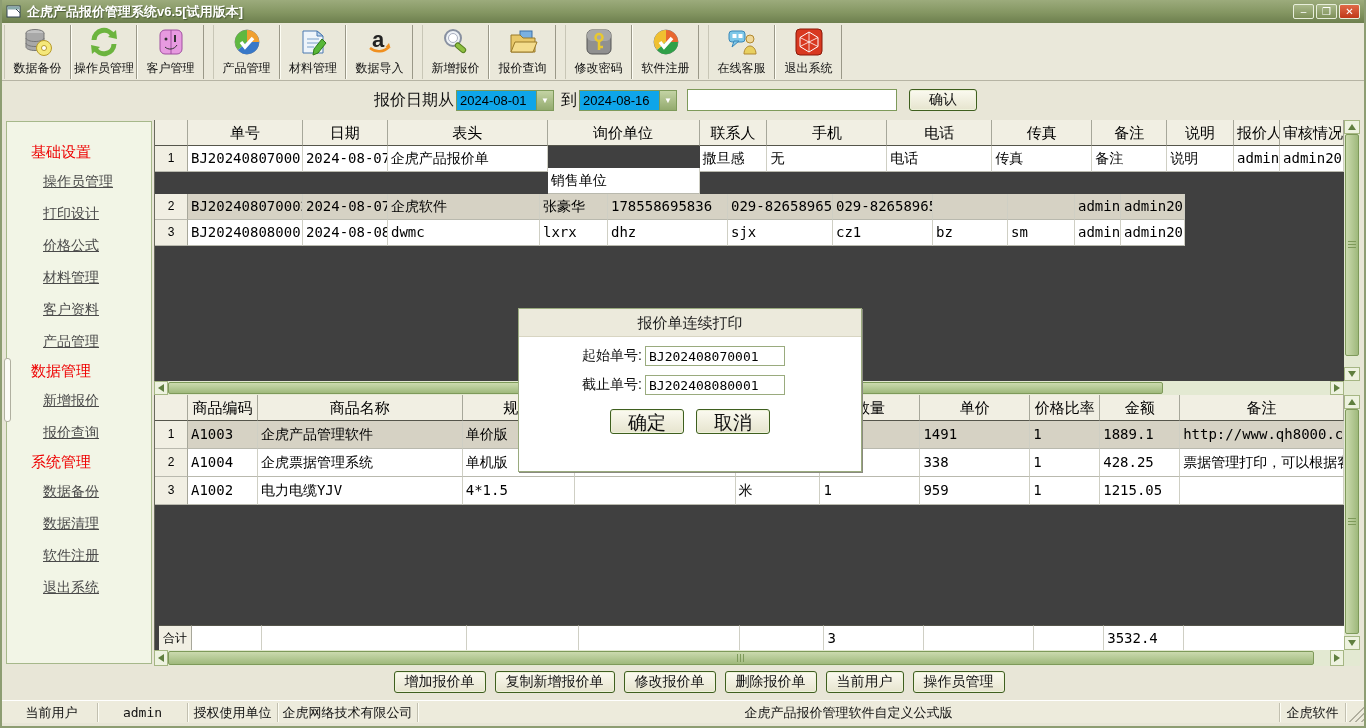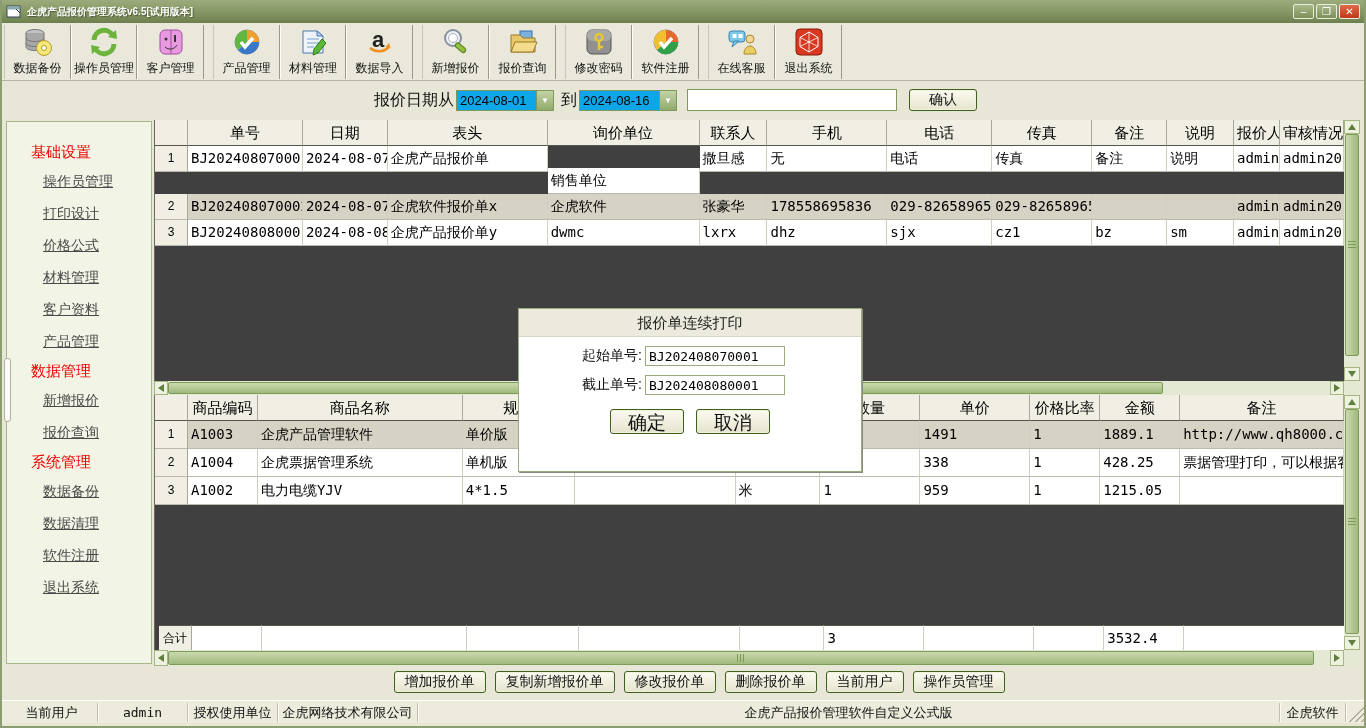--- a/index.html
+++ b/index.html
@@ -3,21 +3,21 @@
 <meta charset="utf-8">
 <style>
   html,body{margin:0;padding:0;background:#555;}
   *{box-sizing:border-box;font-family:"Liberation Sans","DejaVu Sans",sans-serif;}
   #win{position:relative;width:1366px;height:728px;background:#E8E6D7;overflow:hidden;
        border-left:2px solid #8d9d72;border-right:2px solid #8d9d72;border-bottom:2px solid #8d9d72;}
   
   .titlebar{position:absolute;left:0;top:0;width:100%;height:23px;
     background:linear-gradient(180deg,#9cab7c 0%,#849662 55%,#6d7f4e 100%);
     display:flex;align-items:center;padding:0 4px;color:#fff;}
-  .titlebar .ttl{font-size:10px;font-weight:bold;margin-left:5px;text-shadow:1px 1px 1px #4a5a34;}
+  .titlebar .ttl{font-size:13px;font-weight:bold;margin-left:5px;text-shadow:1px 1px 1px #4a5a34;}
   .appicon{width:16px;height:13px;display:inline-block;}
   .winbtns{margin-left:auto;display:flex;gap:2px;}
   .wbtn{width:21px;height:15px;border:1px solid #e8eedb;border-radius:2px;color:#fff;font-size:10px;
     line-height:13px;text-align:center;background:linear-gradient(180deg,#a9b88a,#7e9059);cursor:default;}
   .wbtn.close{background:linear-gradient(180deg,#e06a48,#c03818);}
   
   .toolbar{position:absolute;left:0;top:23px;width:100%;height:58px;background:#EAE8DA;
     border-bottom:1px solid #b6b4a4;display:flex;align-items:center;padding-left:2px;}
   .tb-group{display:flex;margin-right:9px;border-left:1px solid #c8c6b6;border-right:1px solid #9a9888;}
   .tb-btn{width:66px;height:54px;display:flex;flex-direction:column;align-items:center;justify-content:center;
@@ -330,36 +330,34 @@
           <div class="c" style="width: 100px;">传真</div>
           <div class="c" style="width: 75px;">备注</div>
           <div class="c" style="width: 67px;">说明</div>
           <div class="c" style="width: 46px;">admin</div>
           <div class="c" style="width: 64px;">admin2024-</div>
         </div>
         <div class="g-row  sel">
           <div class="c rn" style="width: 33px;">2</div>
           <div class="c" style="width: 115px;">BJ202408070002</div>
           <div class="c" style="width: 85px;">2024-08-07</div>
-          <div class="c" style="width: 160px;">企虎软件报价单x</div>
           <div class="c" style="width: 152px;">企虎软件</div>
           <div class="c" style="width: 68px;">张豪华</div>
           <div class="c" style="width: 120px;">178558695836</div>
           <div class="c" style="width: 105px;">029-82658965</div>
           <div class="c" style="width: 100px;">029-82658965</div>
           <div class="c" style="width: 75px;"></div>
           <div class="c" style="width: 67px;"></div>
           <div class="c" style="width: 46px;">admin</div>
           <div class="c" style="width: 64px;">admin2024-</div>
         </div>
         <div class="g-row ">
           <div class="c rn" style="width: 33px;">3</div>
           <div class="c" style="width: 115px;">BJ202408080001</div>
           <div class="c" style="width: 85px;">2024-08-08</div>
-          <div class="c" style="width: 160px;">企虎产品报价单y</div>
           <div class="c" style="width: 152px;">dwmc</div>
           <div class="c" style="width: 68px;">lxrx</div>
           <div class="c" style="width: 120px;">dhz</div>
           <div class="c" style="width: 105px;">sjx</div>
           <div class="c" style="width: 100px;">cz1</div>
           <div class="c" style="width: 75px;">bz</div>
           <div class="c" style="width: 67px;">sm</div>
           <div class="c" style="width: 46px;">admin</div>
           <div class="c" style="width: 64px;">admin2024-</div>
         </div>

